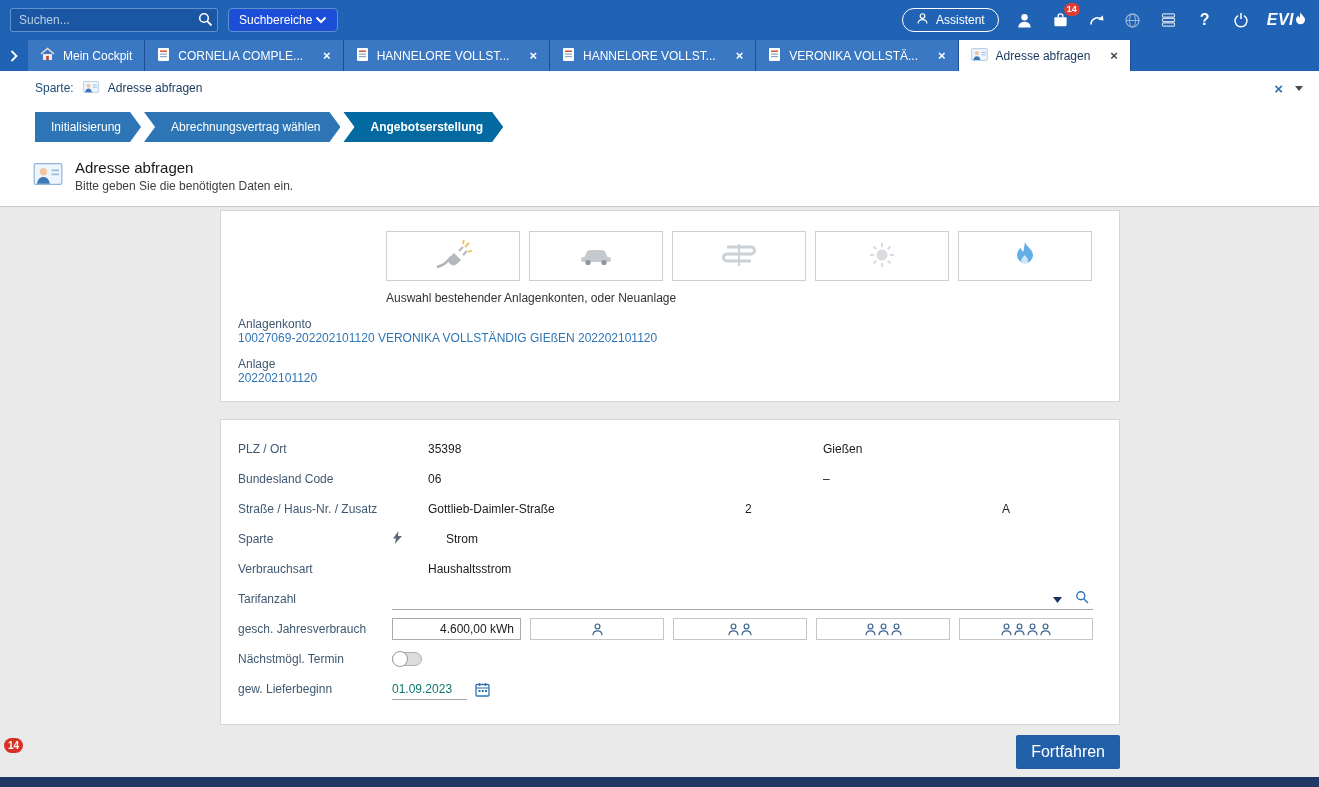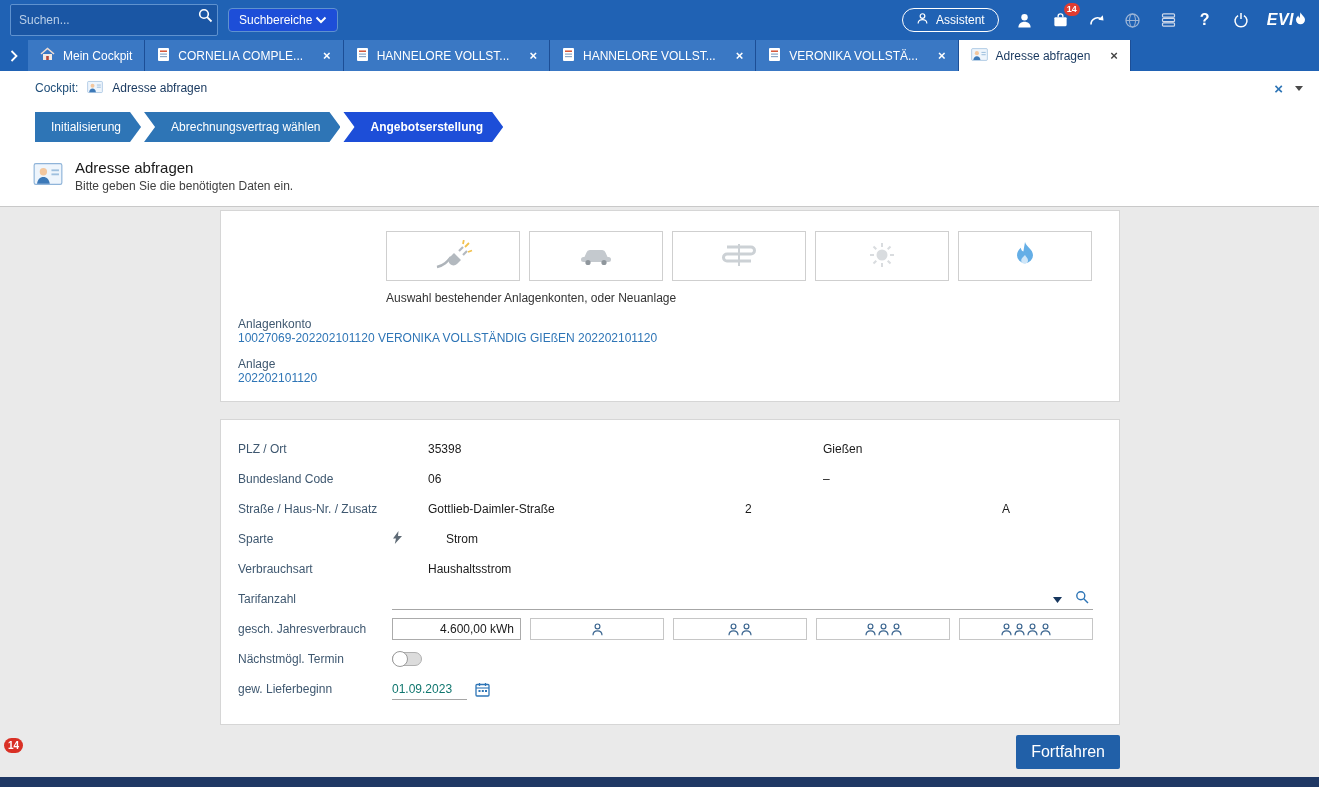--- a/index.html
+++ b/index.html
@@ -2,21 +2,21 @@
 <html><head>
 <meta charset="utf-8">
 <style>
   * { margin:0; padding:0; box-sizing:border-box; }
   html,body { width:1319px; height:787px; }
   body { font-family:"Liberation Sans", sans-serif; font-size:12px; background:#fff; overflow:hidden; }
   .app { position:relative; width:1319px; height:787px; display:flex; flex-direction:column; }
 
   
   .topbar { flex:0 0 40px; background:#2062b4; display:flex; align-items:center; padding:0 10px; gap:10px; }
-  .search-wrap { position:relative; width:208px; height:32px; }
+  .search-wrap { position:relative; width:208px; height:24px; }
   .search-input { width:100%; height:100%; background:#1a56a4; border:1px solid #5f92cf; border-radius:2px; color:#fff; padding:0 26px 0 8px; font-size:12px; font-family:inherit; }
   .search-input::placeholder { color:#b9cfe8; }
   .search-icon { position:absolute; right:5px; top:4px; }
   .scope-btn { height:24px; display:flex; align-items:center; gap:3px; background:#1d4ed8; border:1px solid #5f92cf; border-radius:4px; color:#fff; padding:0 10px; font-size:12px; cursor:pointer; font-family:inherit; }
   .topbar-right { margin-left:auto; display:flex; align-items:center; gap:16px; padding-right:4px; }
   .assistant-btn { height:24px; border:1px solid #fff; border-radius:12px; background:transparent; color:#fff; display:flex; align-items:center; gap:7px; padding:0 13px; font-size:12px; cursor:pointer; font-family:inherit; }
   .icon-btn { position:relative; width:20px; height:20px; display:flex; align-items:center; justify-content:center; cursor:pointer; }
   .badge { position:absolute; top:-7px; right:-9px; background:#e03c31; color:#fff; font-size:9px; line-height:1; padding:2px 3px; border-radius:7px; font-weight:bold; }
   .help-glyph { color:#fff; font-size:16px; font-weight:bold; }
   .brand { display:flex; align-items:center; gap:2px; color:#fff; font-size:16px; font-weight:bold; font-style:italic; letter-spacing:.5px; }
@@ -35,21 +35,21 @@
   .verlauf-entry { color:#17375e; }
   .verlauf-right { margin-left:auto; display:flex; align-items:center; gap:12px; }
   .close-x-blue { color:#2e75b6; font-size:15px; font-weight:bold; cursor:pointer; line-height:1; }
   .caret-dark { width:0; height:0; border-left:4px solid transparent; border-right:4px solid transparent; border-top:5px solid #4a4a4a; cursor:pointer; }
 
   
   .wizard { flex:0 0 44px; background:#fff; padding:7px 0 7px 35px; display:flex; }
   .step { position:relative; height:30px; display:flex; align-items:center; background:#2e75b6; color:#fff; padding:0 20px 0 27px; margin-right:3px; font-size:12px; cursor:pointer;
           clip-path:polygon(0 0, calc(100% - 11px) 0, 100% 50%, calc(100% - 11px) 100%, 0 100%, 11px 50%); }
   .step.first { clip-path:polygon(0 0, calc(100% - 11px) 0, 100% 50%, calc(100% - 11px) 100%, 0 100%); padding-left:16px; }
-  .step.active { background:#1d4ed8; font-weight:bold; }
+  .step.active { background:#0369a1; font-weight:bold; }
 
   
   .page-head { flex:0 0 58px; background:#fff; display:flex; align-items:center; gap:12px; padding:4px 0 8px 33px; border-bottom:1px solid #c9c9c9; }
   .page-title { font-size:15px; color:#1a1a1a; }
   .page-sub { font-size:12px; color:#404040; margin-top:3px; }
 
   
   .content { flex:1 1 auto; background:#eaeaea; padding-top:3px; overflow:hidden; }
   .card { width:900px; margin-left:220px; background:#fff; border:1px solid #d6d6d6; }
   .card1 { padding:20px 0 16px 17px; margin-bottom:17px; }
@@ -259,21 +259,21 @@
             <rect x="16" y="7" width="6.5" height="1.6" fill="#9fc0de"></rect>
             <rect x="16" y="10.5" width="6.5" height="1.6" fill="#9fc0de"></rect>
           </svg>
       </span>
       <span>Adresse abfragen</span>
       <span class="close">×</span>
     </div>
   </nav>
 
   <div class="verlauf">
-    <span class="verlauf-label">Cockpit:</span>
+    <span class="verlauf-label">Sparte:</span>
     <span>
       <svg width="16" height="14" viewBox="0 0 26 22">
           <rect x="1" y="2" width="24" height="18" rx="1.5" fill="#eef5fc" stroke="#8fb4d9"></rect>
           <circle cx="9" cy="9" r="3.2" fill="#f3c79e"></circle>
           <path d="M3.5 19.5c.4-4 2.6-6 5.5-6s5.1 2 5.5 6z" fill="#3c79b8"></path>
           <rect x="16" y="7" width="6.5" height="1.6" fill="#9fc0de"></rect>
           <rect x="16" y="10.5" width="6.5" height="1.6" fill="#9fc0de"></rect>
         </svg>
     </span>
     <span class="verlauf-entry">Adresse abfragen</span>

